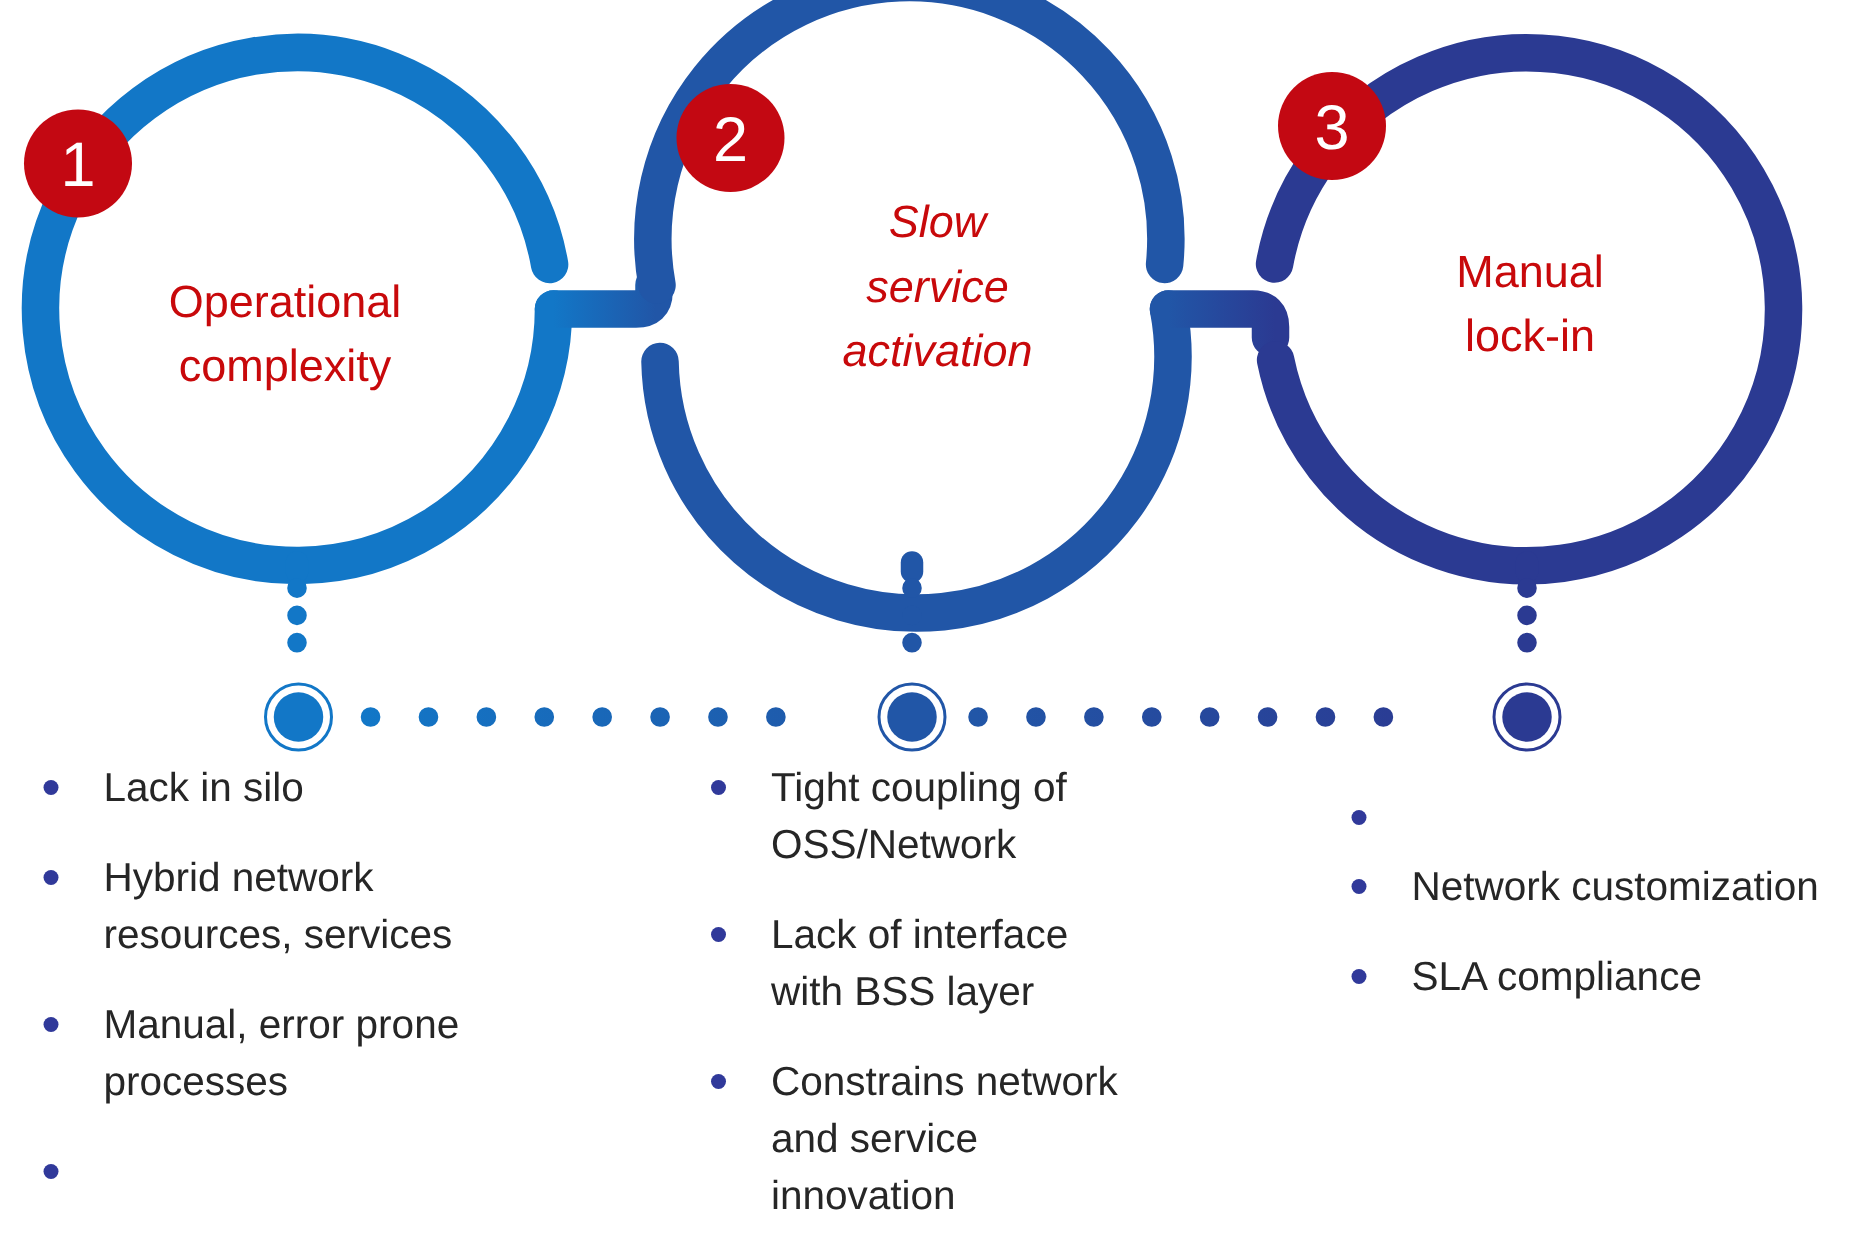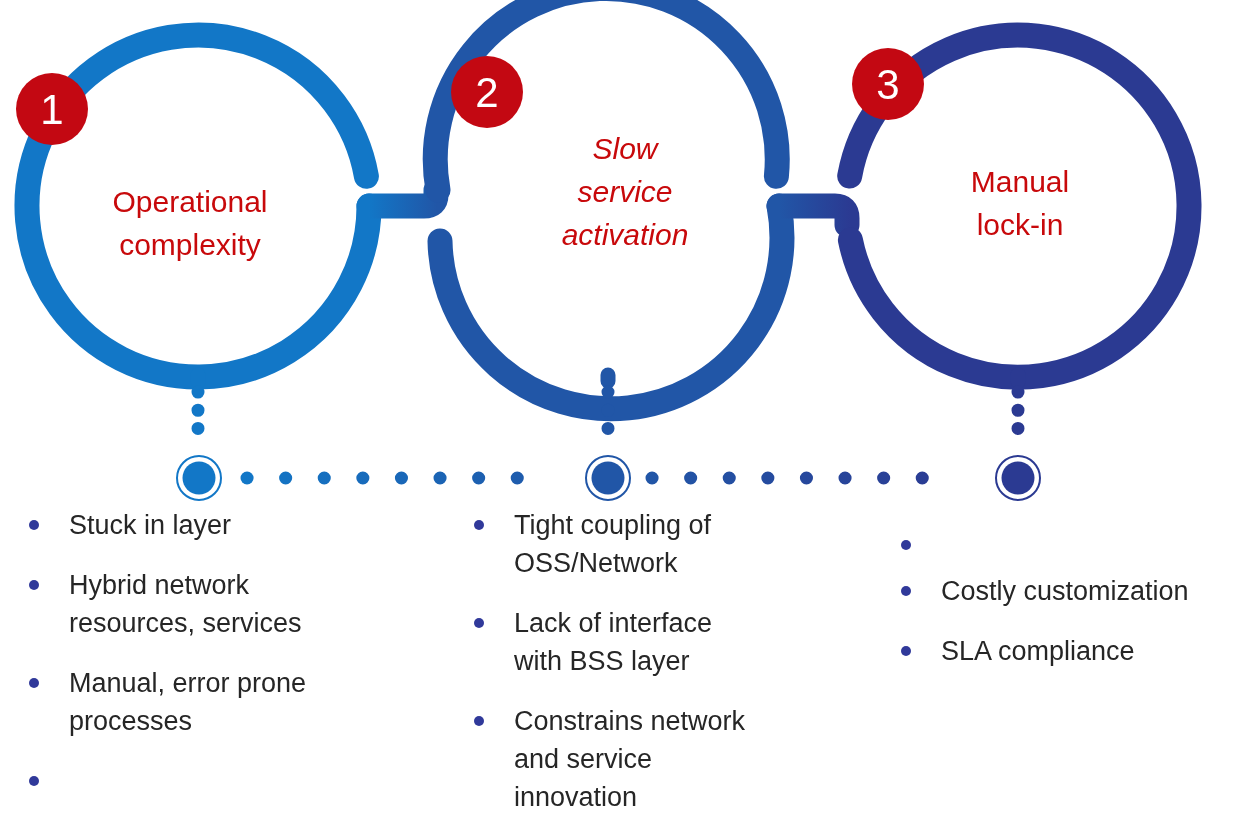--- a/index.html
+++ b/index.html
@@ -109,21 +109,21 @@
 complexity</div>
   <div class="title title-2">Slow
 service
 activation</div>
   <div class="title title-3">Manual
 lock-in</div>
 
   <div class="col col-1">
     <div class="item">
       <span class="bdot"></span>
-      <span class="btxt">Stuck in layer</span>
+      <span class="btxt">Lack in silo</span>
     </div>
     <div class="item">
       <span class="bdot"></span>
       <span class="btxt">Hybrid network
 resources, services</span>
     </div>
     <div class="item">
       <span class="bdot"></span>
       <span class="btxt">Manual, error prone
 processes</span>
@@ -151,21 +151,21 @@
 innovation</span>
     </div>
   </div>
 
   <div class="col col-3">
     <div class="item">
       <span class="bdot"></span>
     </div>
     <div class="item">
       <span class="bdot"></span>
-      <span class="btxt">Costly customization</span>
+      <span class="btxt">Network customization</span>
     </div>
     <div class="item">
       <span class="bdot"></span>
       <span class="btxt">SLA compliance</span>
     </div>
   </div>
 
 </div>
 
 </body></html>

